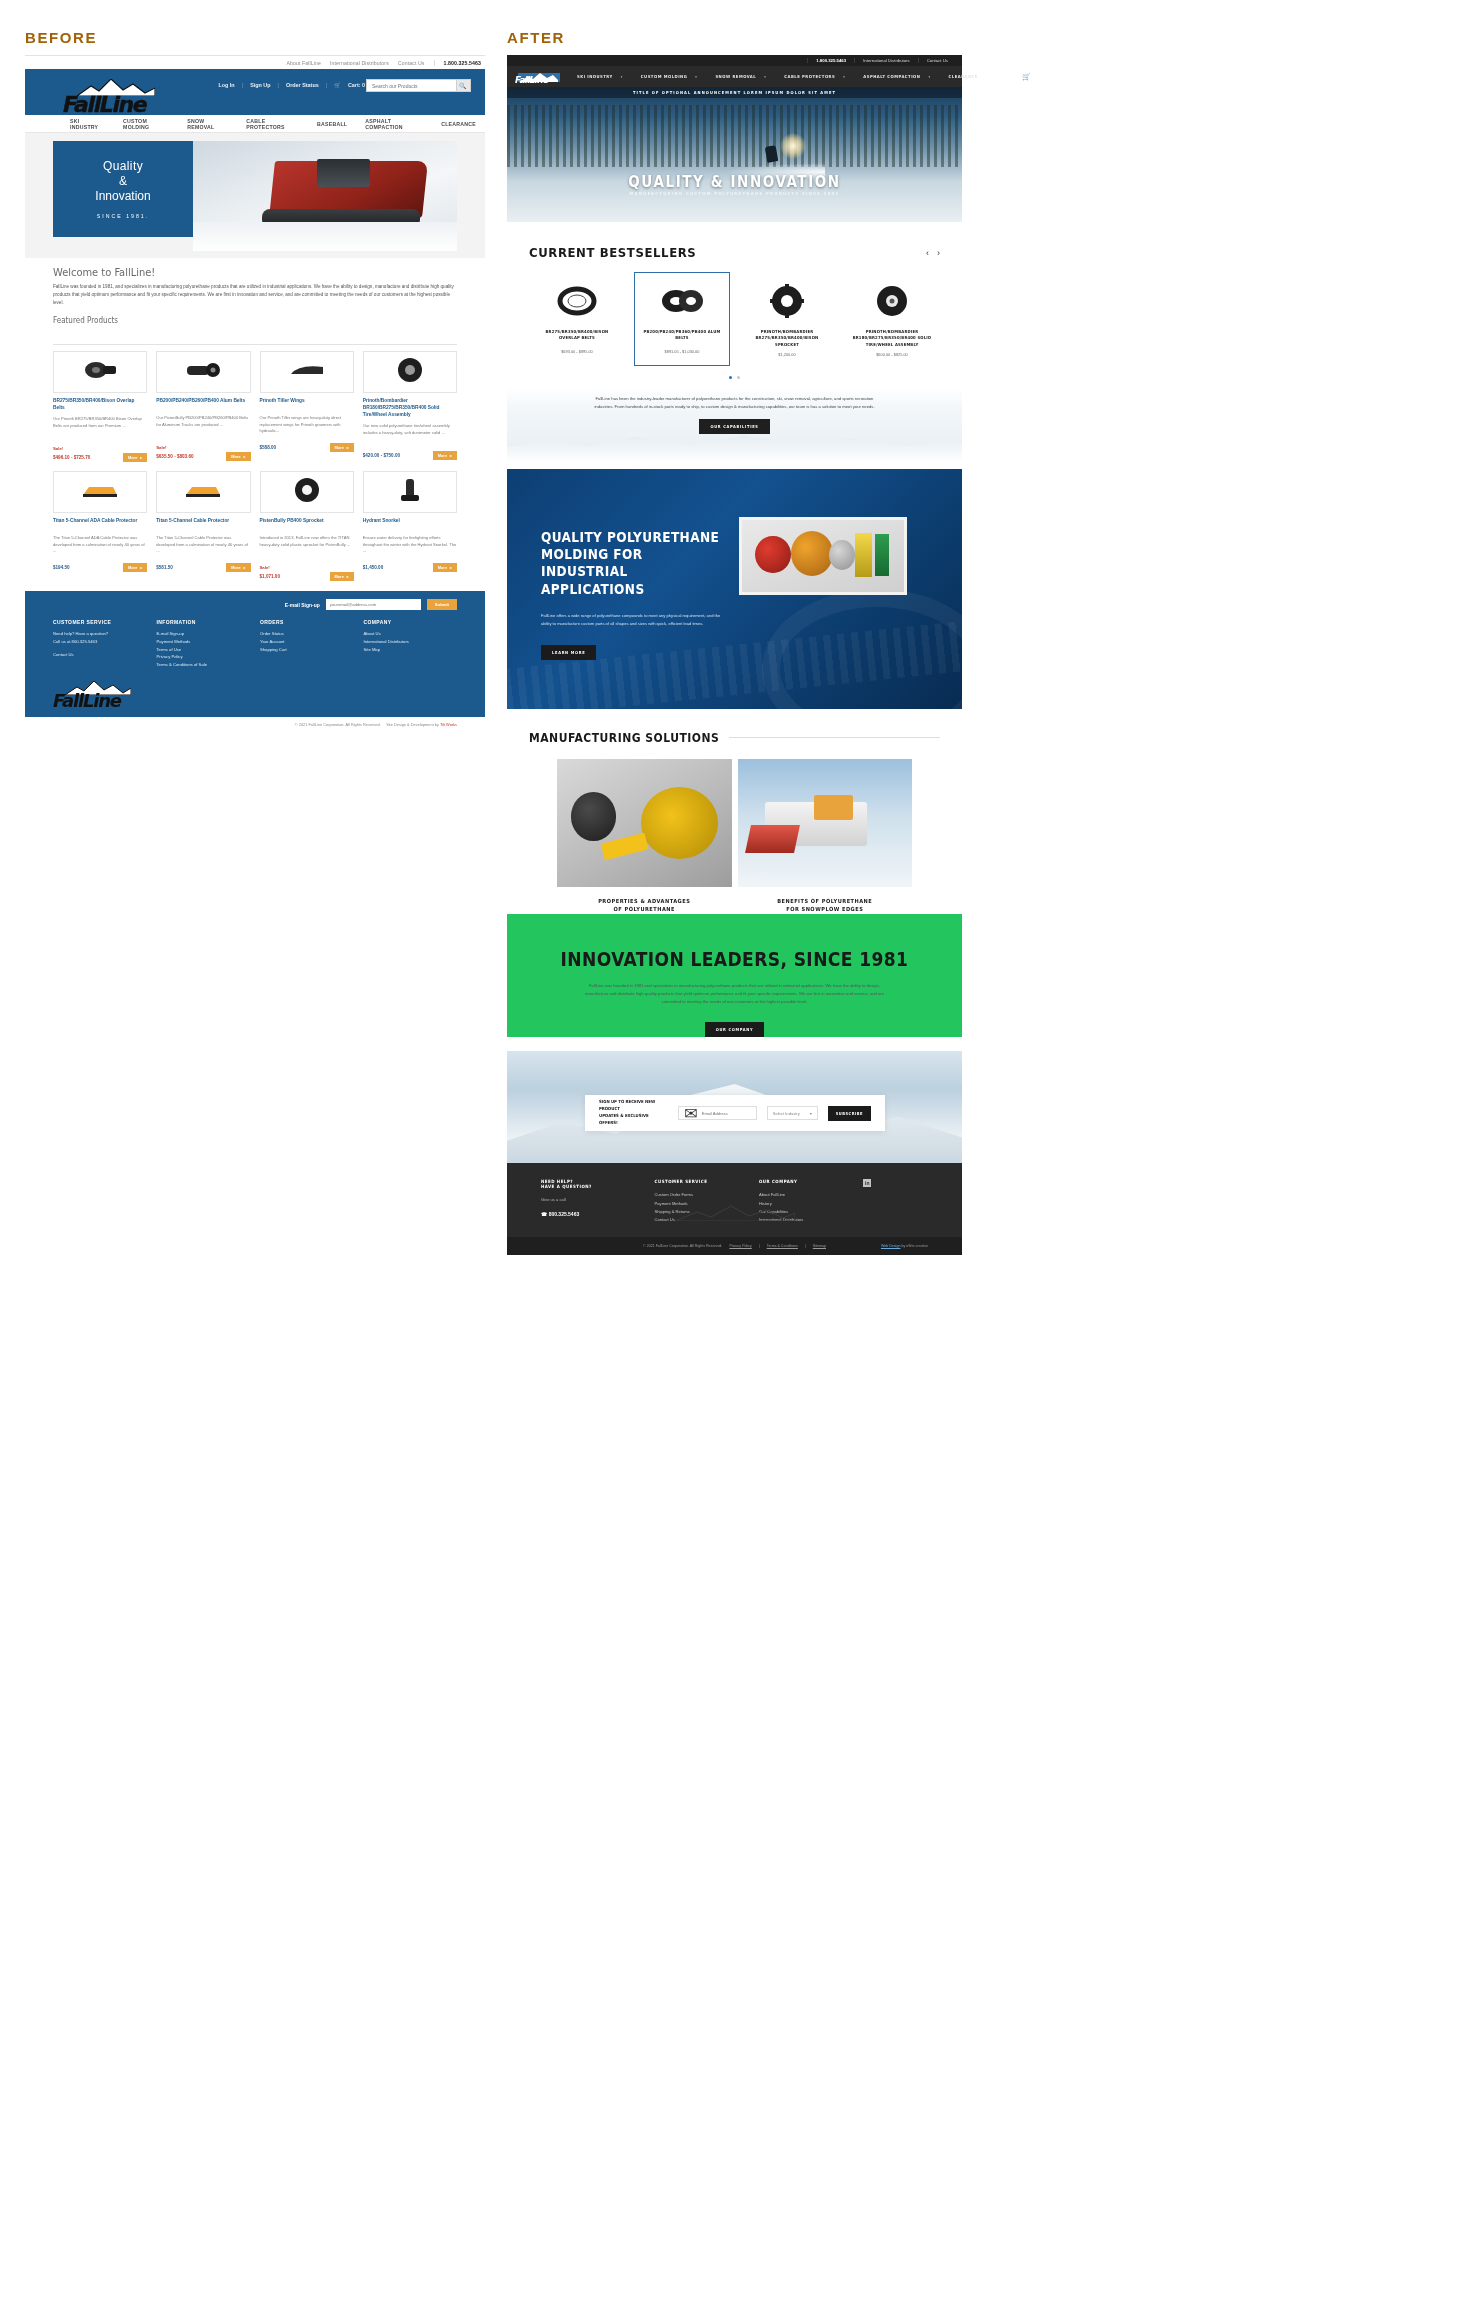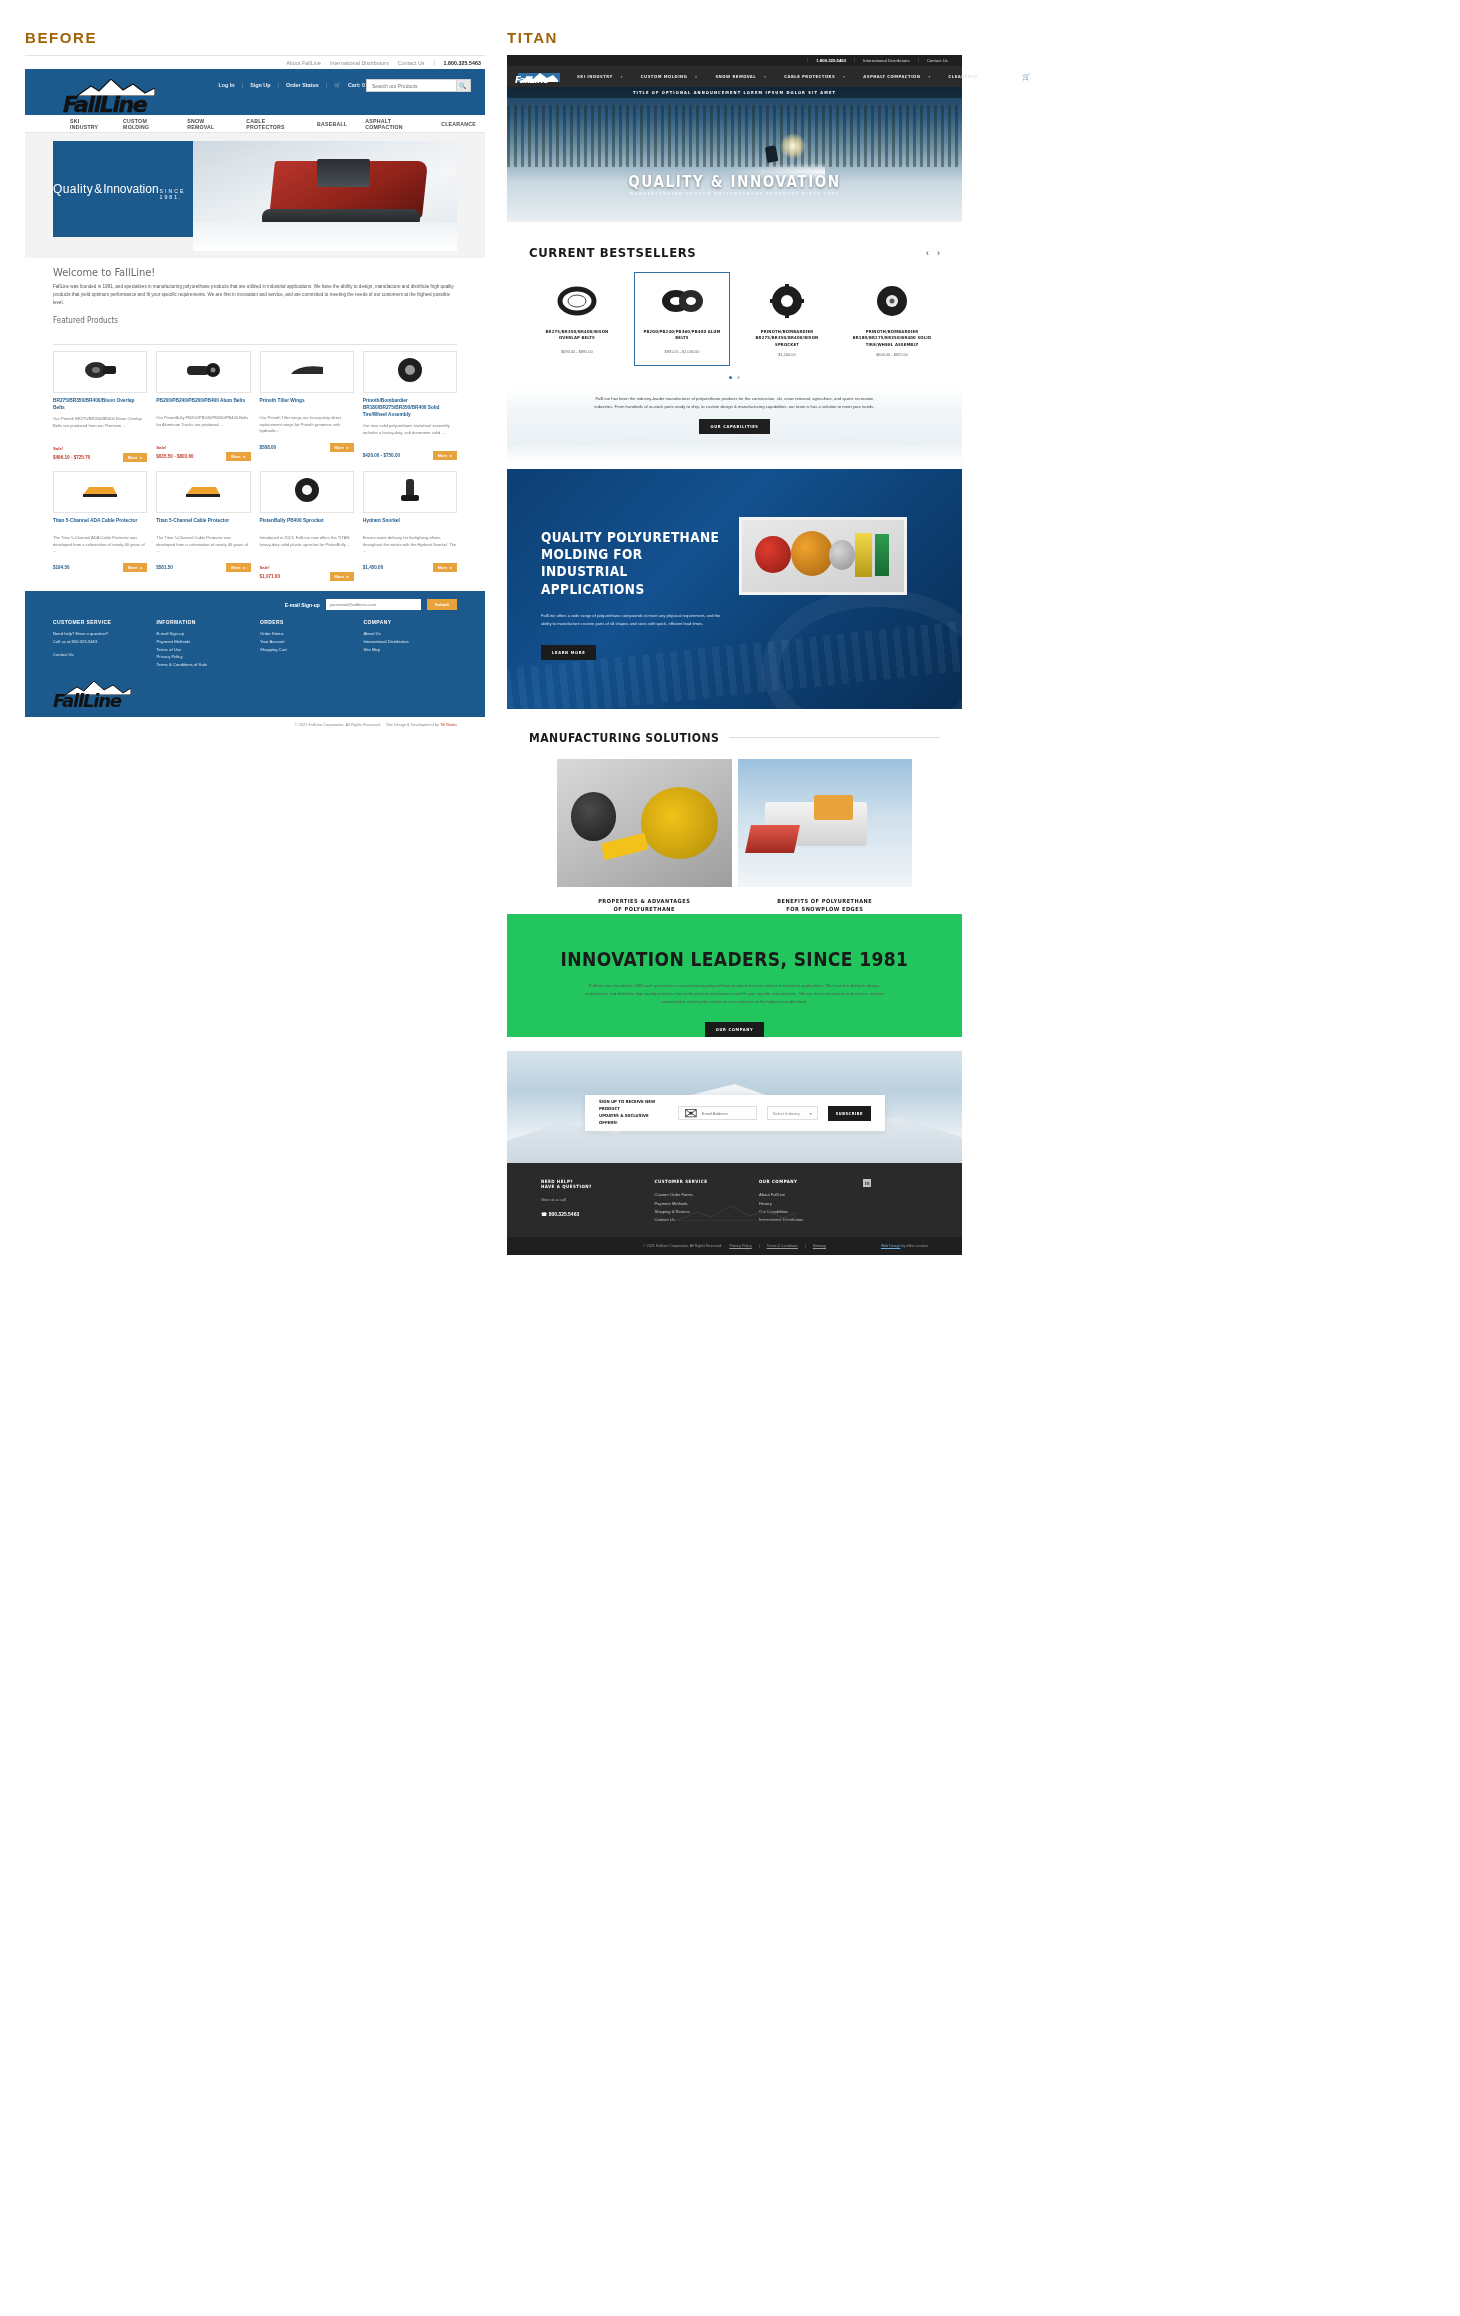--- a/index.html
+++ b/index.html
@@ -63,21 +63,21 @@
   .b-catnav{
     background:#fff; height:18px; border-bottom:1px solid #e6e6e6;
     display:flex; align-items:center; gap:0px; padding-left:36px;
     font-size:5.2px; color:#4a4a4a; letter-spacing:.25px; font-weight:bold;
   }
   .b-catnav span{ padding:0 9px; }
 
   .b-hero{ position:relative; height:125px; background:#f3f3f3; overflow:hidden;}
   .b-hero .pane{
     position:absolute; left:28px; top:8px; width:140px; height:96px;
-    background:#1c5a8d; color:#fff; display:flex; flex-direction:row;
+    background:#1c5a8d; color:#fff; display:flex; flex-direction:column;
     align-items:center; justify-content:center; gap:1px;
   }
   .b-hero .pane .l1{ font-size:12px; letter-spacing:.4px;}
   .b-hero .pane .l2{ font-size:12px;}
   .b-hero .pane .l3{ font-size:12px;}
   .b-hero .pane .since{ font-size:5.2px; letter-spacing:2px; margin-top:9px;}
   .b-hero .photo{
     position:absolute; left:168px; top:8px; right:28px; height:110px;
     background:
       linear-gradient(160deg,#cfd8e0 0%, #e8edf1 38%, #f4f6f8 60%, #dde4ea 100%);
@@ -429,21 +429,21 @@
     background:#efefef; z-index:-1;
     clip-path:polygon(0 4%,26% 0,52% 6%,74% 2%,100% 9%,100% 100%,0 100%);
   }
 </style>
 </head>
 <body>
 
 <div class="bg-swoosh"></div>
 
 <div class="section-label" id="lbl-before">BEFORE</div>
-<div class="section-label" id="lbl-after">TITAN</div>
+<div class="section-label" id="lbl-after">AFTER</div>
 
 <div id="before">
 
   <div class="b-util">
     <span>About FallLine</span>
     <span>International Distributors</span>
     <span>Contact Us</span>
     <span class="phone">1.800.325.5463</span>
   </div>
 

